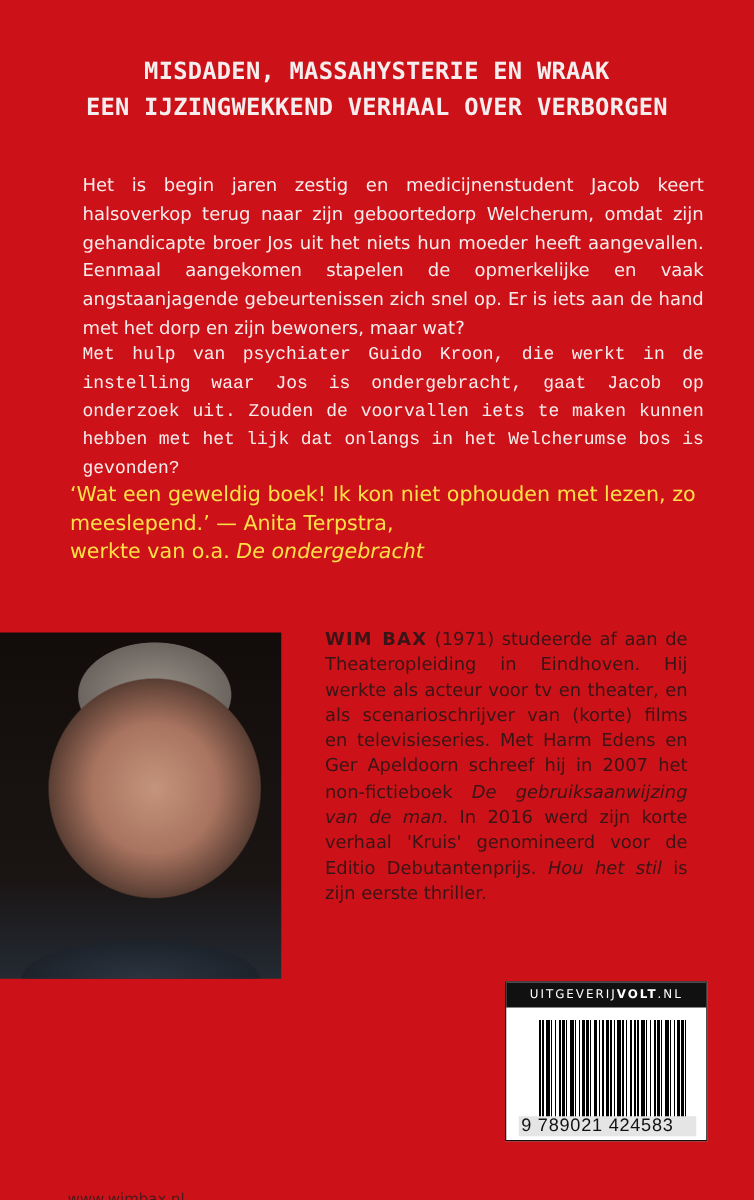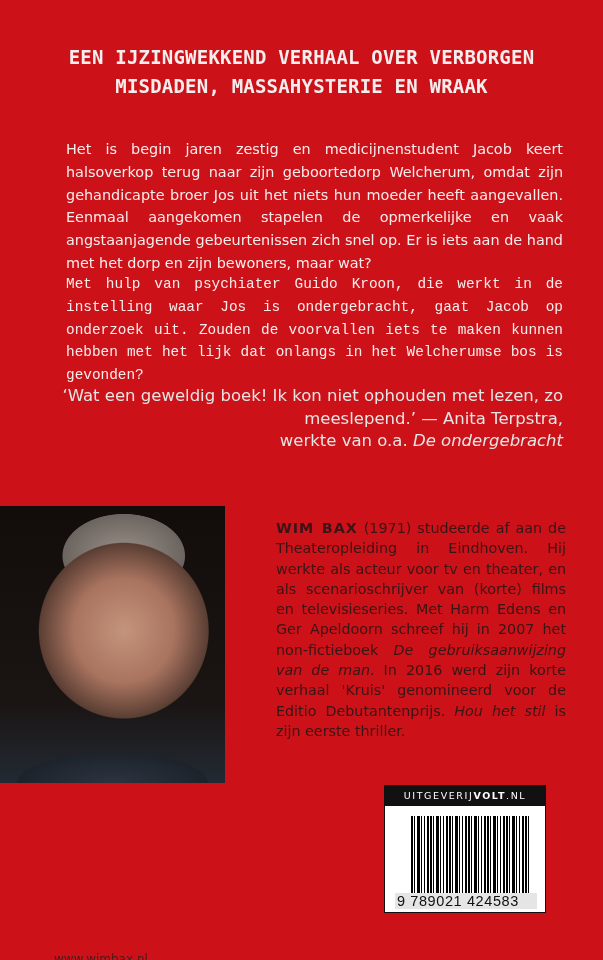--- a/index.html
+++ b/index.html
@@ -17,45 +17,45 @@
     line-height:29px; text-transform:uppercase;
   }
   .blurb {
     position:absolute; left:54px; width:497px;
     color:#f7ecec; font-size:14.4px; line-height:22.8px;
     text-align:justify; margin:12px;
   }
   #p1 { top:126px; }
   #p2 { top:261px;font-family:Liberation Mono, monospace; }
   .quote {
-    position:absolute; left:40px; width:523px; top:385px;
-    color:#e5e5e5; text-align:right;
+    position:absolute; left:56px; width:523px; top:385px;
+    color:#fde047; text-align:left;
     font-size:16.5px; line-height:22.5px;
   }
   .quote em { font-style:italic; }
   .photo {
     position:absolute; left:0; top:506px; width:225px; height:277px;
     background: radial-gradient(ellipse 50% 42% at 55% 45%, #c5947c 0%, #a8735f 45%, #5a3e33 75%, transparent 76%),
                 radial-gradient(ellipse 45% 25% at 55% 18%, #9a928a 0%, #6c655f 60%, transparent 61%),
                 linear-gradient(180deg, #120c0b 0%, #1a1413 70%, #232a33 100%);
     overflow:hidden;
   }
   .photo .shoulders {
     position:absolute; left:0; bottom:0; width:225px; height:50px;
     background:radial-gradient(ellipse 70% 100% at 50% 100%, #2b3440 0%, #1d232b 60%, transparent 61%);
   }
   .bio {
     position:absolute; left:260px; top:502px; width:290px;
     color:#3a1416; font-size:14.3px; line-height:20.3px;
-    text-align:justify; margin:16px;
+    text-align:justify; margin:0;
   }
   .bio b { font-weight:bold; letter-spacing:1px; }
   .bio i { font-style:italic; }
   .barcode-box {
-    position:absolute; left:384px; top:785px; width:162px; height:128px;
+    position:absolute; left:404px; top:785px; width:162px; height:128px;
     background:#fff; box-sizing:border-box; border:1px solid #111;
   }
   .barcode-head {
     height:20px; background:#111; color:#fff;
     font-size:9.5px; letter-spacing:1.6px; text-align:center; line-height:20px;
   }
   .barcode-head b { font-weight:bold; }
   .bars {
     position:absolute; left:26px; top:30px; width:118px; height:78px;
     background:repeating-linear-gradient(90deg,
@@ -70,22 +70,22 @@
   }
   .website {
     position:absolute; left:54px; top:952px;
     color:#4a1a1c; font-size:12px;
   }
 </style>
 </head>
 <body>
 
 <div class="headline">
+  <div>MISDADEN, MASSAHYSTERIE EN WRAAK</div>
   <div>EEN IJZINGWEKKEND VERHAAL OVER VERBORGEN</div>
-  <div>MISDADEN, MASSAHYSTERIE EN WRAAK</div>
 </div>
 
 <p class="blurb" id="p1">Het is begin jaren zestig en medicijnenstudent Jacob keert halsoverkop terug naar zijn geboortedorp Welcherum, omdat zijn gehandicapte broer Jos uit het niets hun moeder heeft aangevallen. Eenmaal aangekomen stapelen de opmerkelijke en vaak angstaanjagende gebeurtenissen zich snel op. Er is iets aan de hand met het dorp en zijn bewoners, maar wat?</p>
 <p class="blurb" id="p2">Met hulp van psychiater Guido Kroon, die werkt in de instelling waar Jos is ondergebracht, gaat Jacob op onderzoek uit. Zouden de voorvallen iets te maken kunnen hebben met het lijk dat onlangs in het Welcherumse bos is gevonden?</p>
 
 <div class="quote">
   <span>‘Wat een geweldig boek! Ik kon niet ophouden met lezen, zo meeslepend.’ — Anita Terpstra,</span><br>
   <span>werkte van o.a.</span>
   <em>De ondergebracht</em>
 </div>

